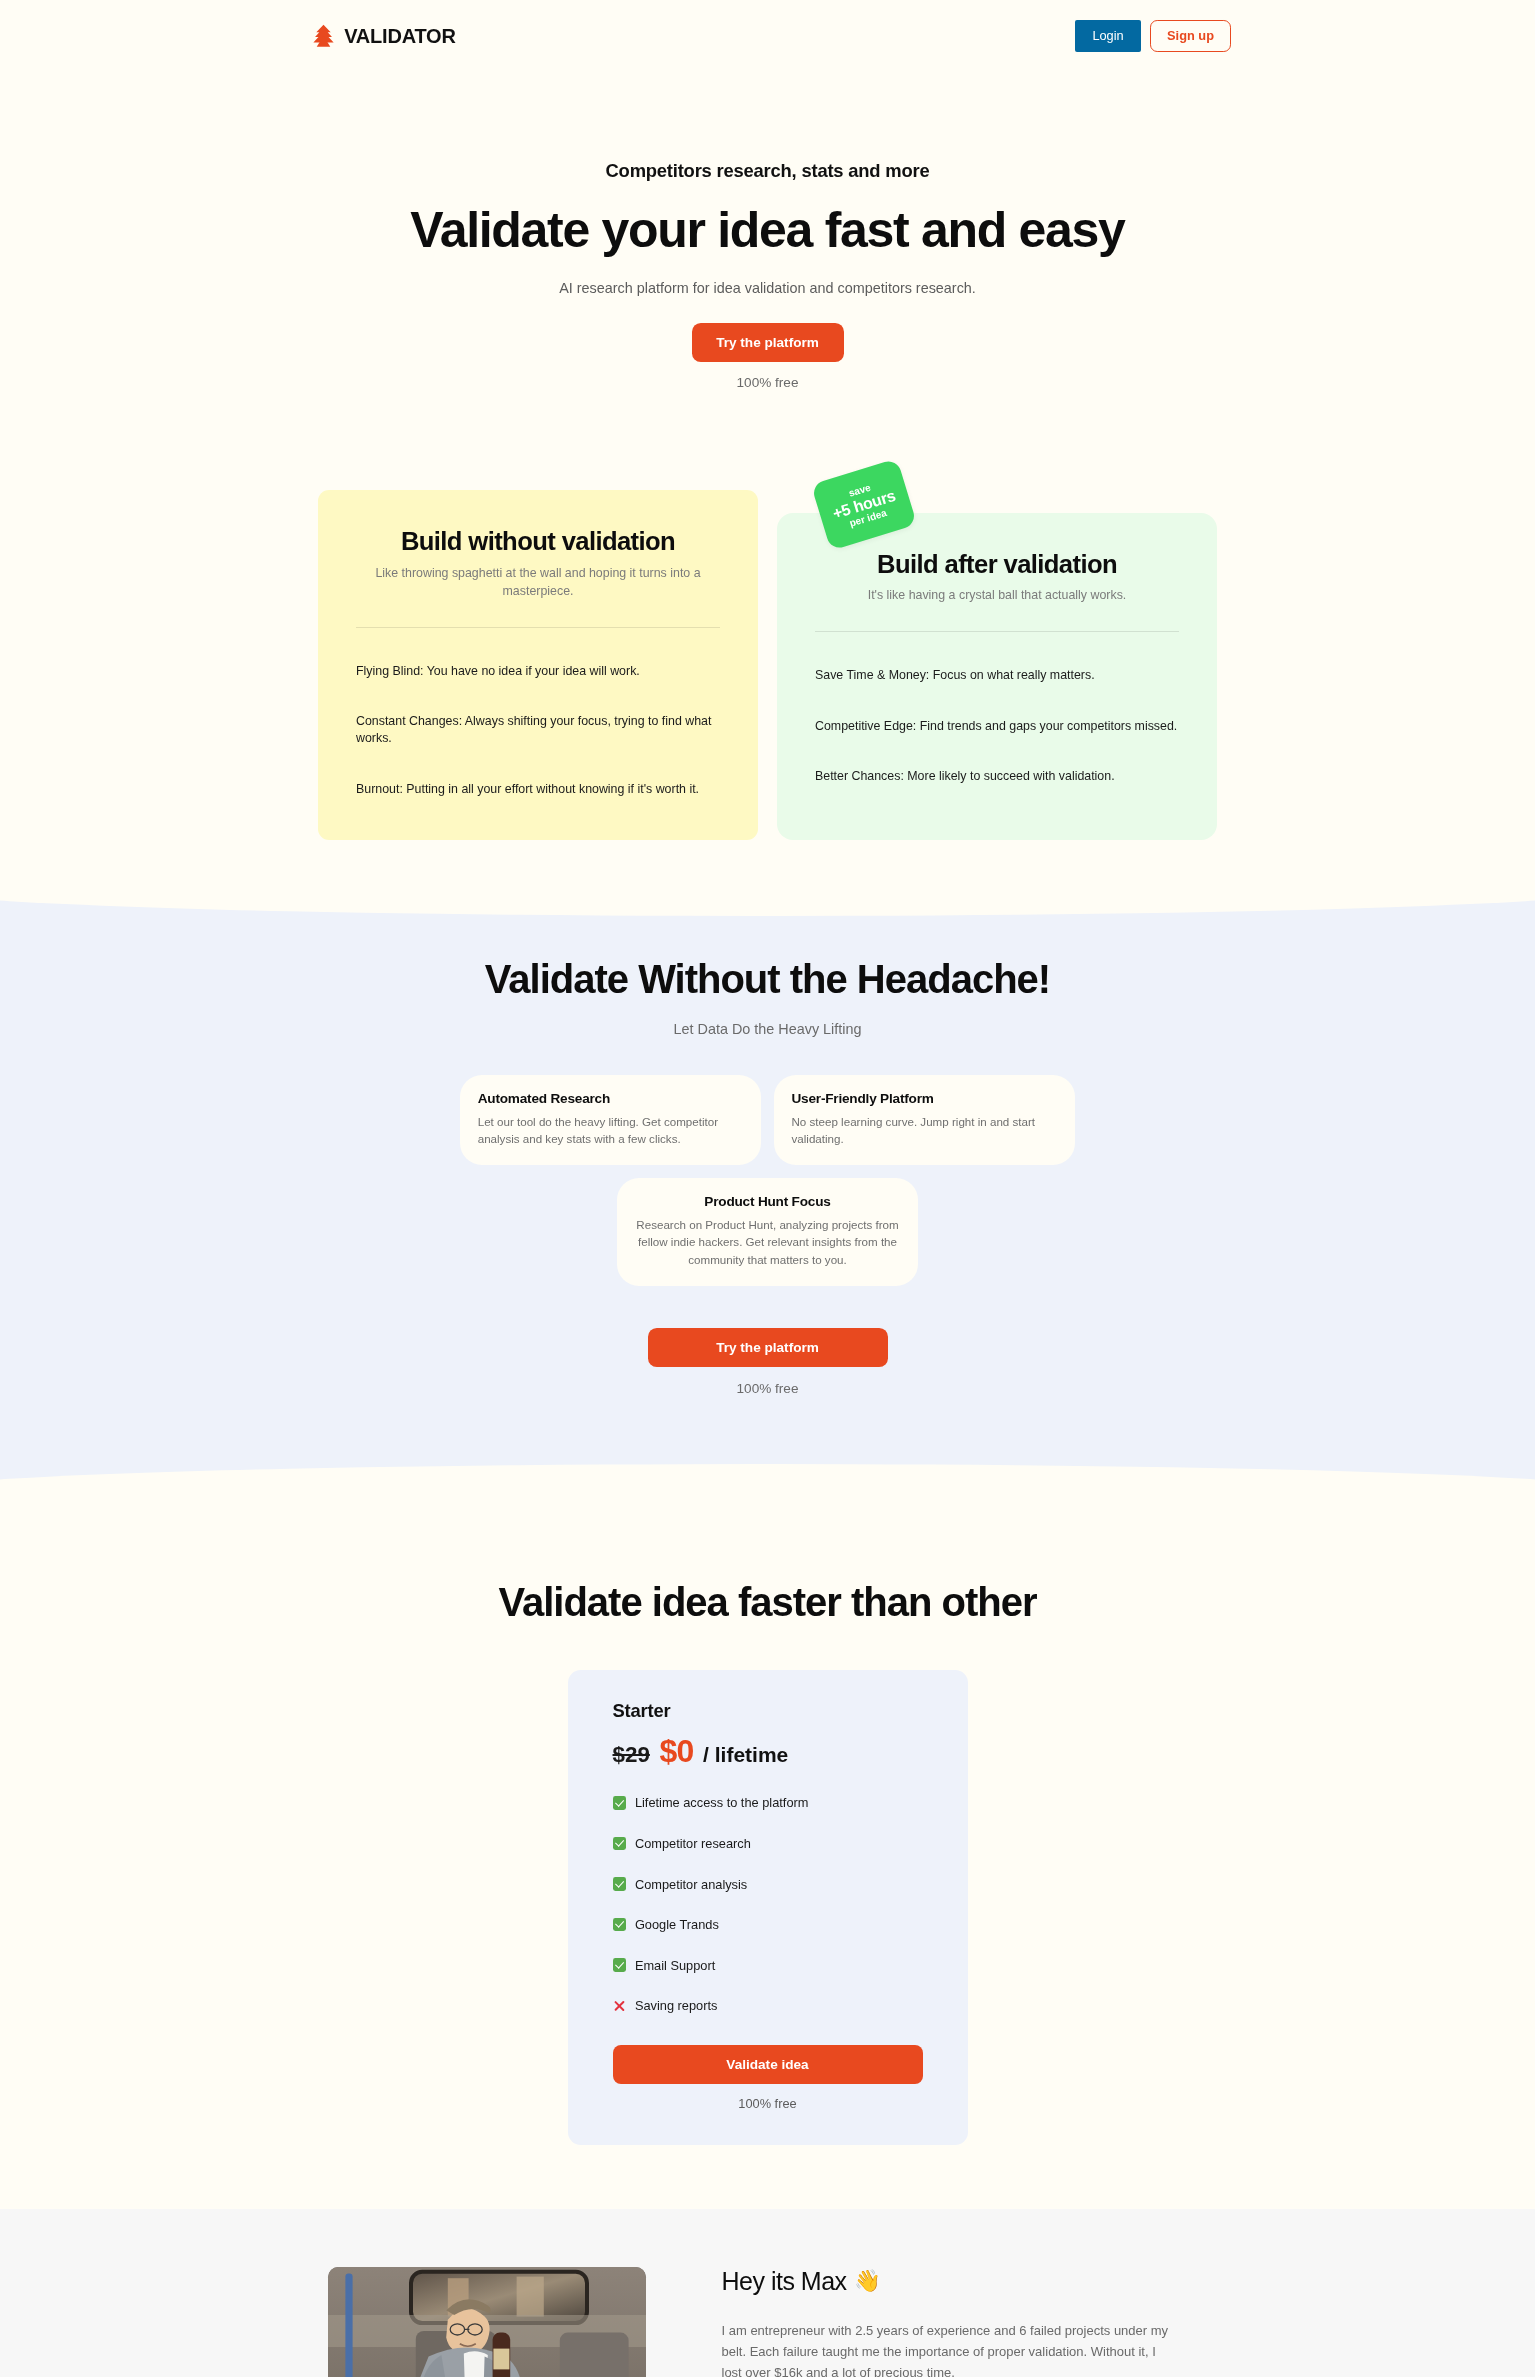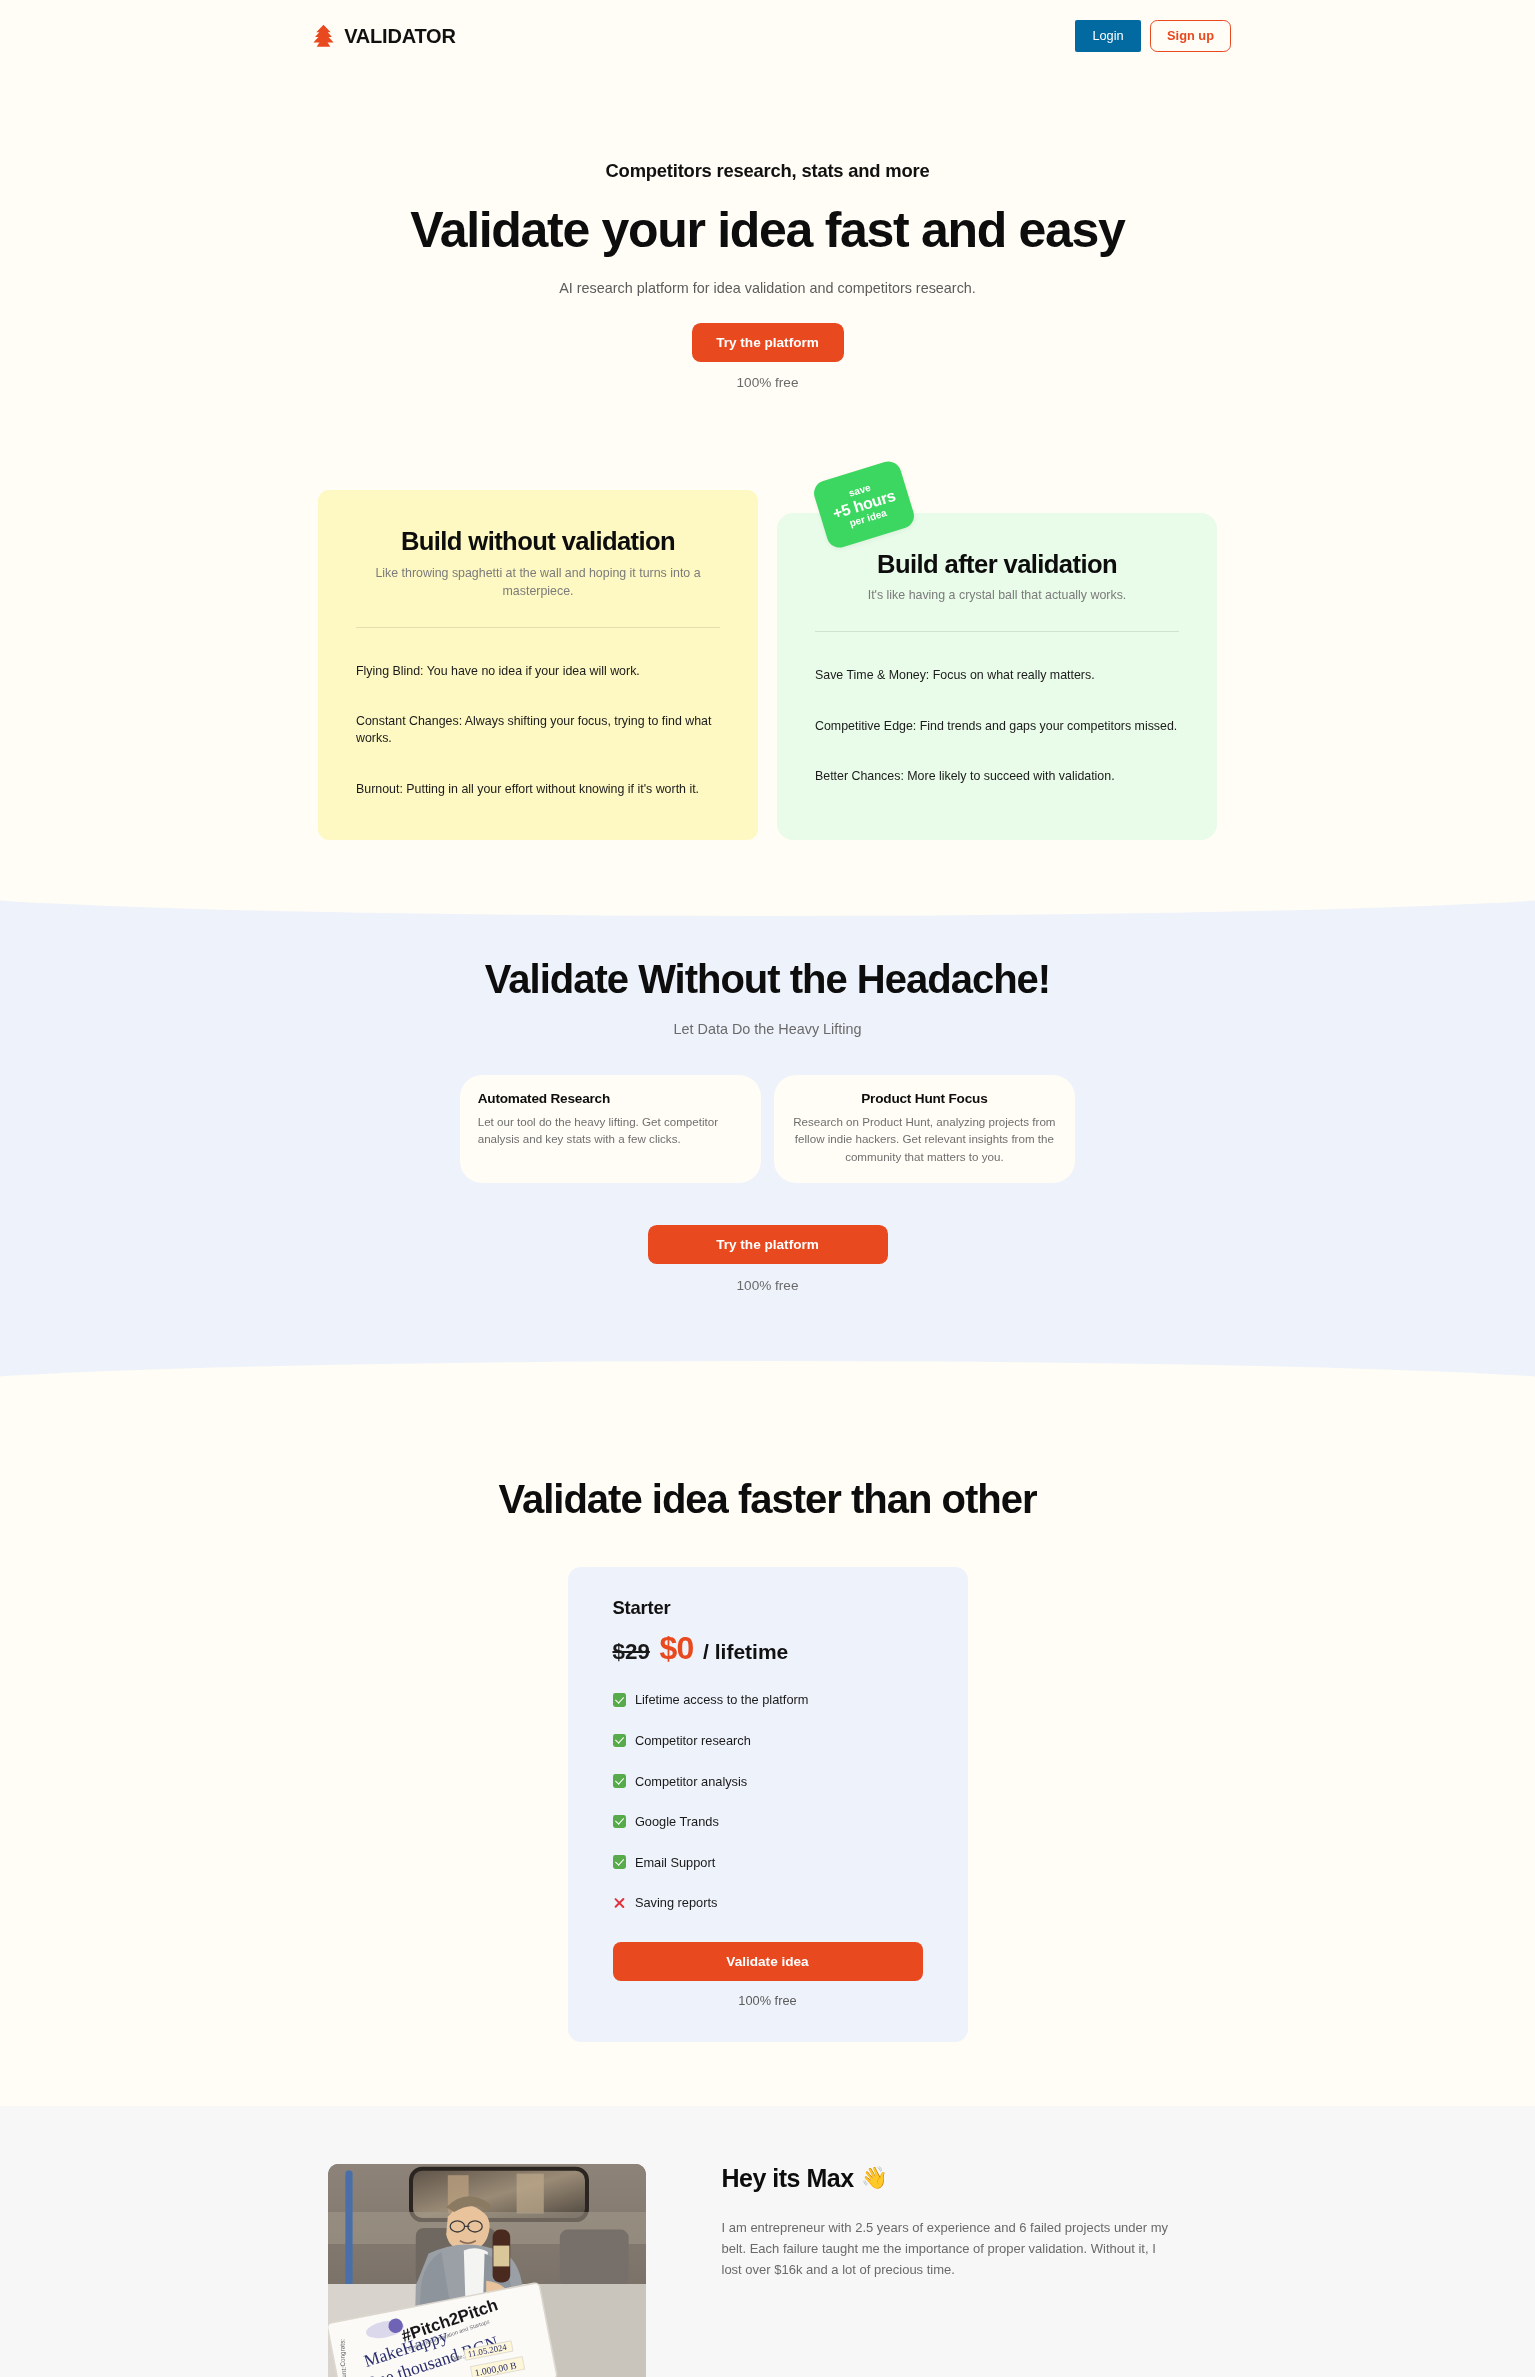--- a/index.html
+++ b/index.html
@@ -361,21 +361,21 @@
     height: 232px;
     border-radius: 10.4px;
     overflow: hidden;
     flex: 0 0 auto;
     position: relative;
     background: #6e6a64;
   }
   .about-photo svg { display: block; width: 100%; height: 100%; }
   .about-title {
     font-size: 25px;
-    font-weight: 700;
+    font-weight: 400;
     color: #0d0d0d;
     letter-spacing: -0.5px;
     display: flex;
     align-items: center;
     gap: 8px;
   }
   .about-wave { font-size: 21.6px; }
   .about-p {
     font-size: 13px;
     color: #6a6a6a;
@@ -446,20 +446,24 @@
 
   <div class="blue-section">
     <div class="blue-inner">
       <h2 class="sec-title">Validate Without the Headache!</h2>
       <div class="sec-sub">Let Data Do the Heavy Lifting</div>
 
       <div class="feature-grid">
         <div class="feat-card w1">
           <div class="feat-title">Automated Research</div>
           <div class="feat-desc">Let our tool do the heavy lifting. Get competitor analysis and key stats with a few clicks.</div>
+        </div>
+        <div class="feat-card w2">
+          <div class="feat-title">User-Friendly Platform</div>
+          <div class="feat-desc">No steep learning curve. Jump right in and start validating.</div>
         </div>
         <div class="feat-card w3">
           <div class="feat-title">Product Hunt Focus</div>
           <div class="feat-desc">Research on Product Hunt, analyzing projects from fellow indie hackers. Get relevant insights from the community that matters to you.</div>
         </div>
       </div>
 
       <button class="btn-cta">Try the platform</button>
       <div class="cta-note">100% free</div>
     </div>

